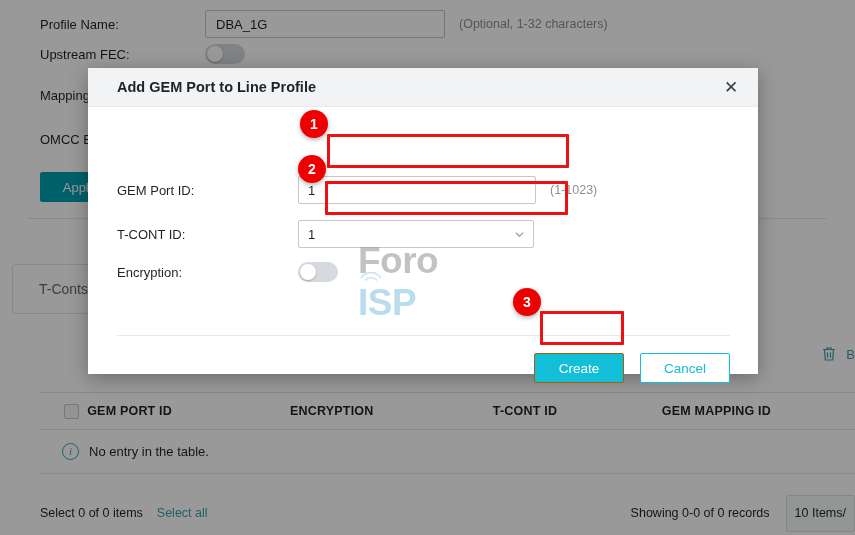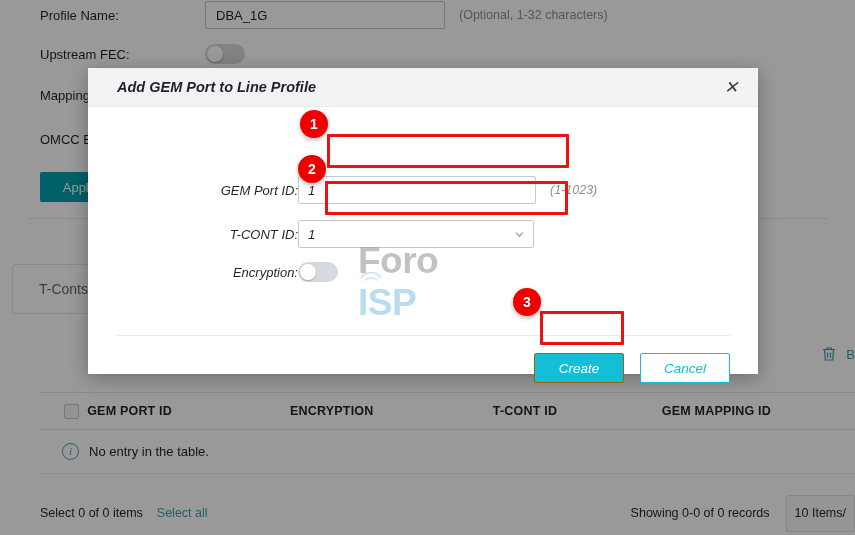--- a/index.html
+++ b/index.html
@@ -199,21 +199,20 @@
   }
 
   
   #modal {
     position: absolute;
     left: 88px; top: 68px;
     width: 670px; height: 306px;
     background: #ffffff;
     z-index: 100;
     box-shadow: 0 4px 18px rgba(0,0,0,.30);
-    font-style: italic;
   }
   .modal-header {
     height: 39px;
     background: #f2f3f4;
     display: flex; align-items: center;
     padding: 0 16px 0 29px;
     border-bottom: 1px solid #e8e9eb;
   }
   .modal-title {
     font-size: 14.5px;
@@ -232,21 +231,21 @@
   .modal-body {
     position: relative;
     padding: 0;
     height: 267px;
   }
 
   .m-row {
     position: absolute;
     display: flex;
     align-items: center;
-    left: 0; right: 0; text-align: right;
+    left: 0; right: 0;
   }
   .m-label {
     width: 210px;
     padding-left: 29px;
     font-size: 13px;
     color: #1f2329;
   }
   .m-input {
     width: 238px; height: 28px;
     border: 1px solid #c4c8cc;
@@ -361,21 +360,21 @@
     width: 26px; height: 17px;
   }
 </style>
 </head>
 <body>
 
 <div id="page-root">
 
   <div id="bg-layer">
 
-    <div class="form-row" style="left:0; top:1px;">
+    <div class="form-row" style="left:0; top:10px;">
       <div class="form-label">Profile Name:</div>
       <div class="text-input">DBA_1G</div>
       <div class="hint">(Optional, 1-32 characters)</div>
     </div>
 
     <div class="form-row" style="left:0; top:44px;">
       <div class="form-label">Upstream FEC:</div>
       <div class="toggle">
         <div class="knob"></div>
       </div>

